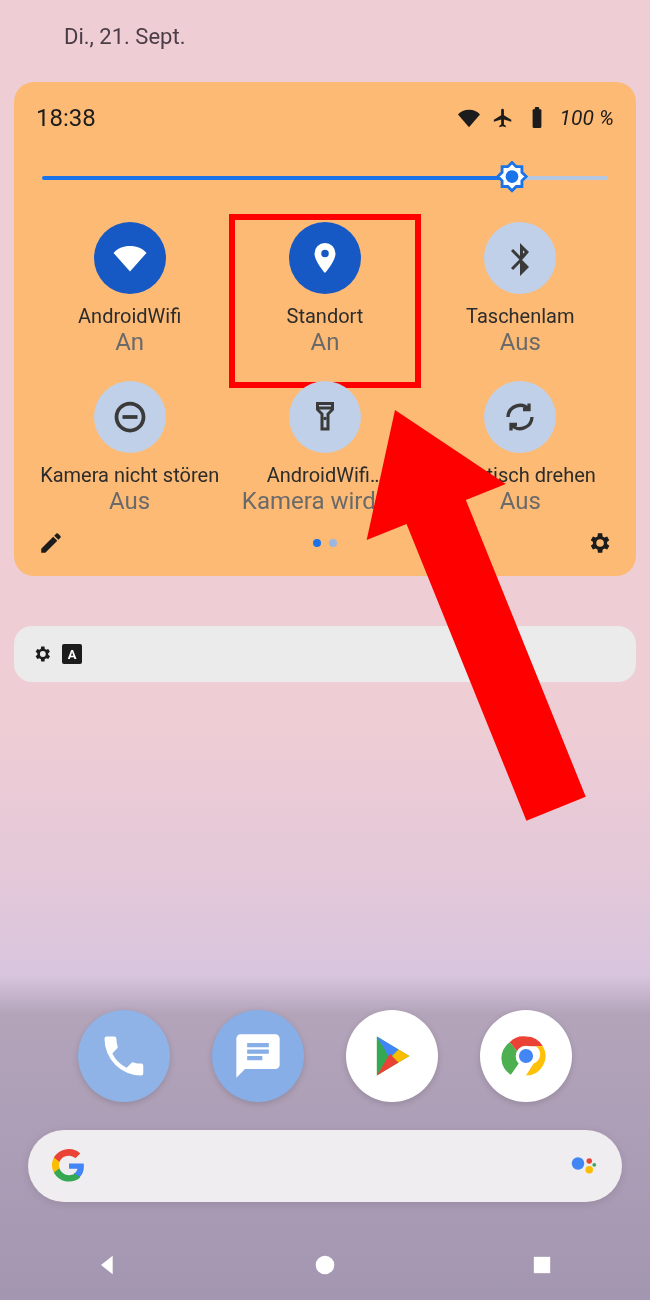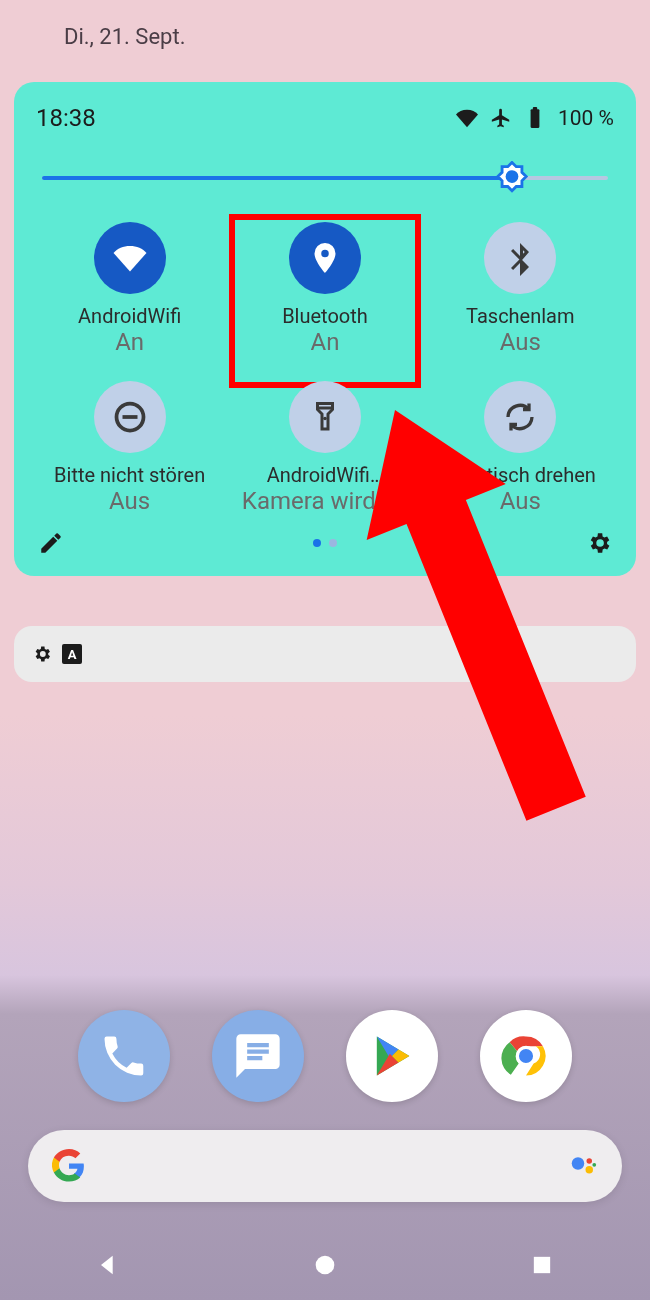--- a/index.html
+++ b/index.html
@@ -16,34 +16,34 @@
     top: 24px; left: 24px;
     font-size: 22px;
     color: #4a3d46;
     margin-left: 40px;
   }
 
   
   .panel {
     position: absolute;
     top: 82px; left: 14px; right: 14px;
-    background: #5eead4;
+    background: #fdba74;
     border-radius: 20px;
     padding: 18px 18px 8px 18px;
   }
 
   .status-row {
     display: flex;
     justify-content: space-between;
     align-items: center;
     font-size: 24px;
     color: #1c1c1c;
     padding: 4px 4px 18px 4px;
   }
-  .status-icons { display: flex; align-items: center; gap: 12px; }
+  .status-icons { display: flex; align-items: center; gap: 12px; font-style: italic; }
   .status-icons svg { width: 22px; height: 22px; }
   .batt-text { font-size: 21px; }
 
   
   .slider {
     position: relative;
     height: 36px;
     margin: 10px 10px 20px 10px;
   }
   .slider .track-bg {
@@ -208,42 +208,42 @@
       <div class="state">An</div>
     </div>
 
     <div class="tile" style="position:relative">
       <div class="highlight-box"></div>
       <div class="circle on">
         <svg viewBox="0 0 24 24">
             <path fill="#fff" d="M12 2a7 7 0 0 0-7 7c0 5.2 7 13 7 13s7-7.8 7-13a7 7 0 0 0-7-7zm0 9.5A2.5 2.5 0 1 1 14.5 9 2.5 2.5 0 0 1 12 11.5z"></path>
           </svg>
       </div>
-      <div class="label">Bluetooth</div>
+      <div class="label">Standort</div>
       <div class="state">An</div>
     </div>
 
     <div class="tile">
       <div class="circle off">
         <svg viewBox="0 0 24 24">
             <path fill="#3a3a3a" d="M12 2v8.6L7.4 6 6 7.4 11.6 13 6 18.6 7.4 20 12 15.4V24l6-6-4.6-4.6L18 8l-6-6zm2 4.8L15.2 8 14 9.2V6.8zm0 10.4v2.4L15.2 18 14 17.2z"></path>
           </svg>
       </div>
       <div class="label">Taschenlam</div>
       <div class="state">Aus</div>
     </div>
 
     <div class="tile">
       <div class="circle off">
         <svg viewBox="0 0 24 24">
             <circle cx="12" cy="12" r="9" fill="none" stroke="#3a3a3a" stroke-width="2.5"></circle>
             <line x1="7" y1="12" x2="17" y2="12" stroke="#3a3a3a" stroke-width="2.5"></line>
           </svg>
       </div>
-      <div class="label">Bitte nicht stören</div>
+      <div class="label">Kamera nicht stören</div>
       <div class="state">Aus</div>
     </div>
 
     <div class="tile">
       <div class="circle off">
         <svg viewBox="0 0 24 24">
             <path fill="none" stroke="#3a3a3a" stroke-width="2" d="M7 3h10v4l-3 3v10H10V10L7 7V3z"></path>
             <line x1="7" y1="6" x2="17" y2="6" stroke="#3a3a3a" stroke-width="2"></line>
             <circle cx="12" cy="13" r="1.2" fill="#3a3a3a"></circle>
           </svg>

